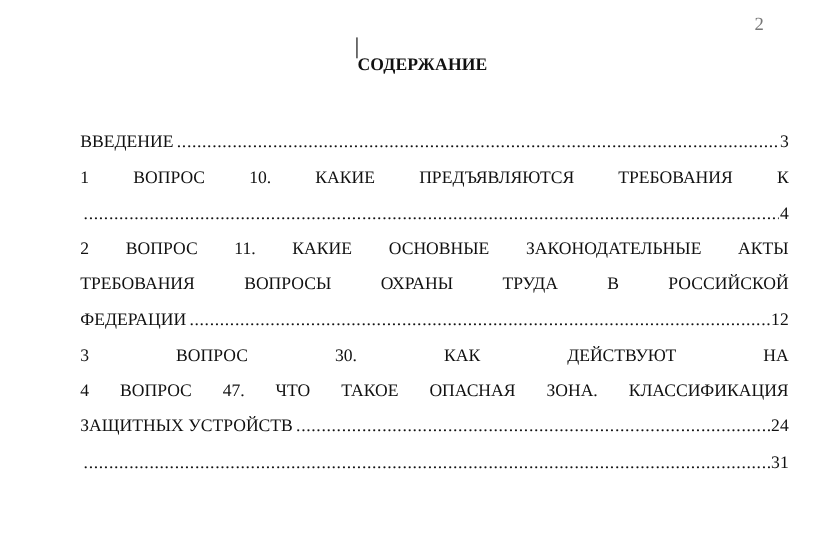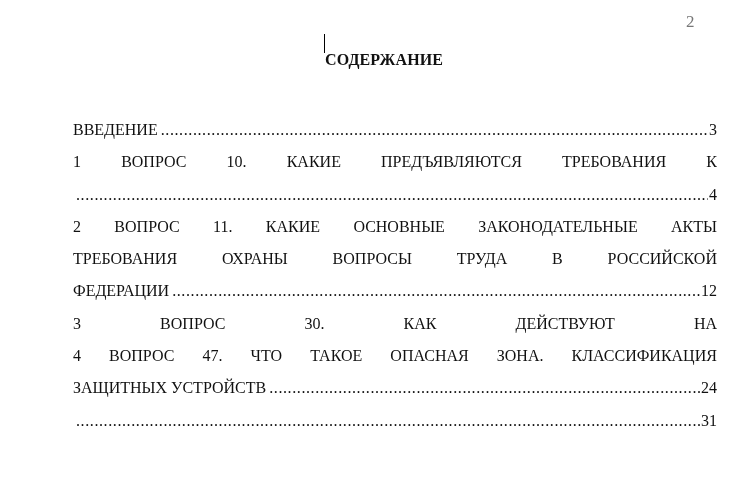--- a/index.html
+++ b/index.html
@@ -50,22 +50,22 @@
     <span>2</span>
     <span>ВОПРОС</span>
     <span>11.</span>
     <span>КАКИЕ</span>
     <span>ОСНОВНЫЕ</span>
     <span>ЗАКОНОДАТЕЛЬНЫЕ</span>
     <span>АКТЫ</span>
   </div>
   <div class="line justify">
     <span>ТРЕБОВАНИЯ</span>
+    <span>ВОПРОСЫ</span>
     <span>ОХРАНЫ</span>
-    <span>ВОПРОСЫ</span>
     <span>ТРУДА</span>
     <span>В</span>
     <span>РОССИЙСКОЙ</span>
   </div>
   <div class="line leader">
     <span class="txt">ФЕДЕРАЦИИ</span>
     <span class="dots"></span>
     <span class="pg">12</span>
   </div>
 

